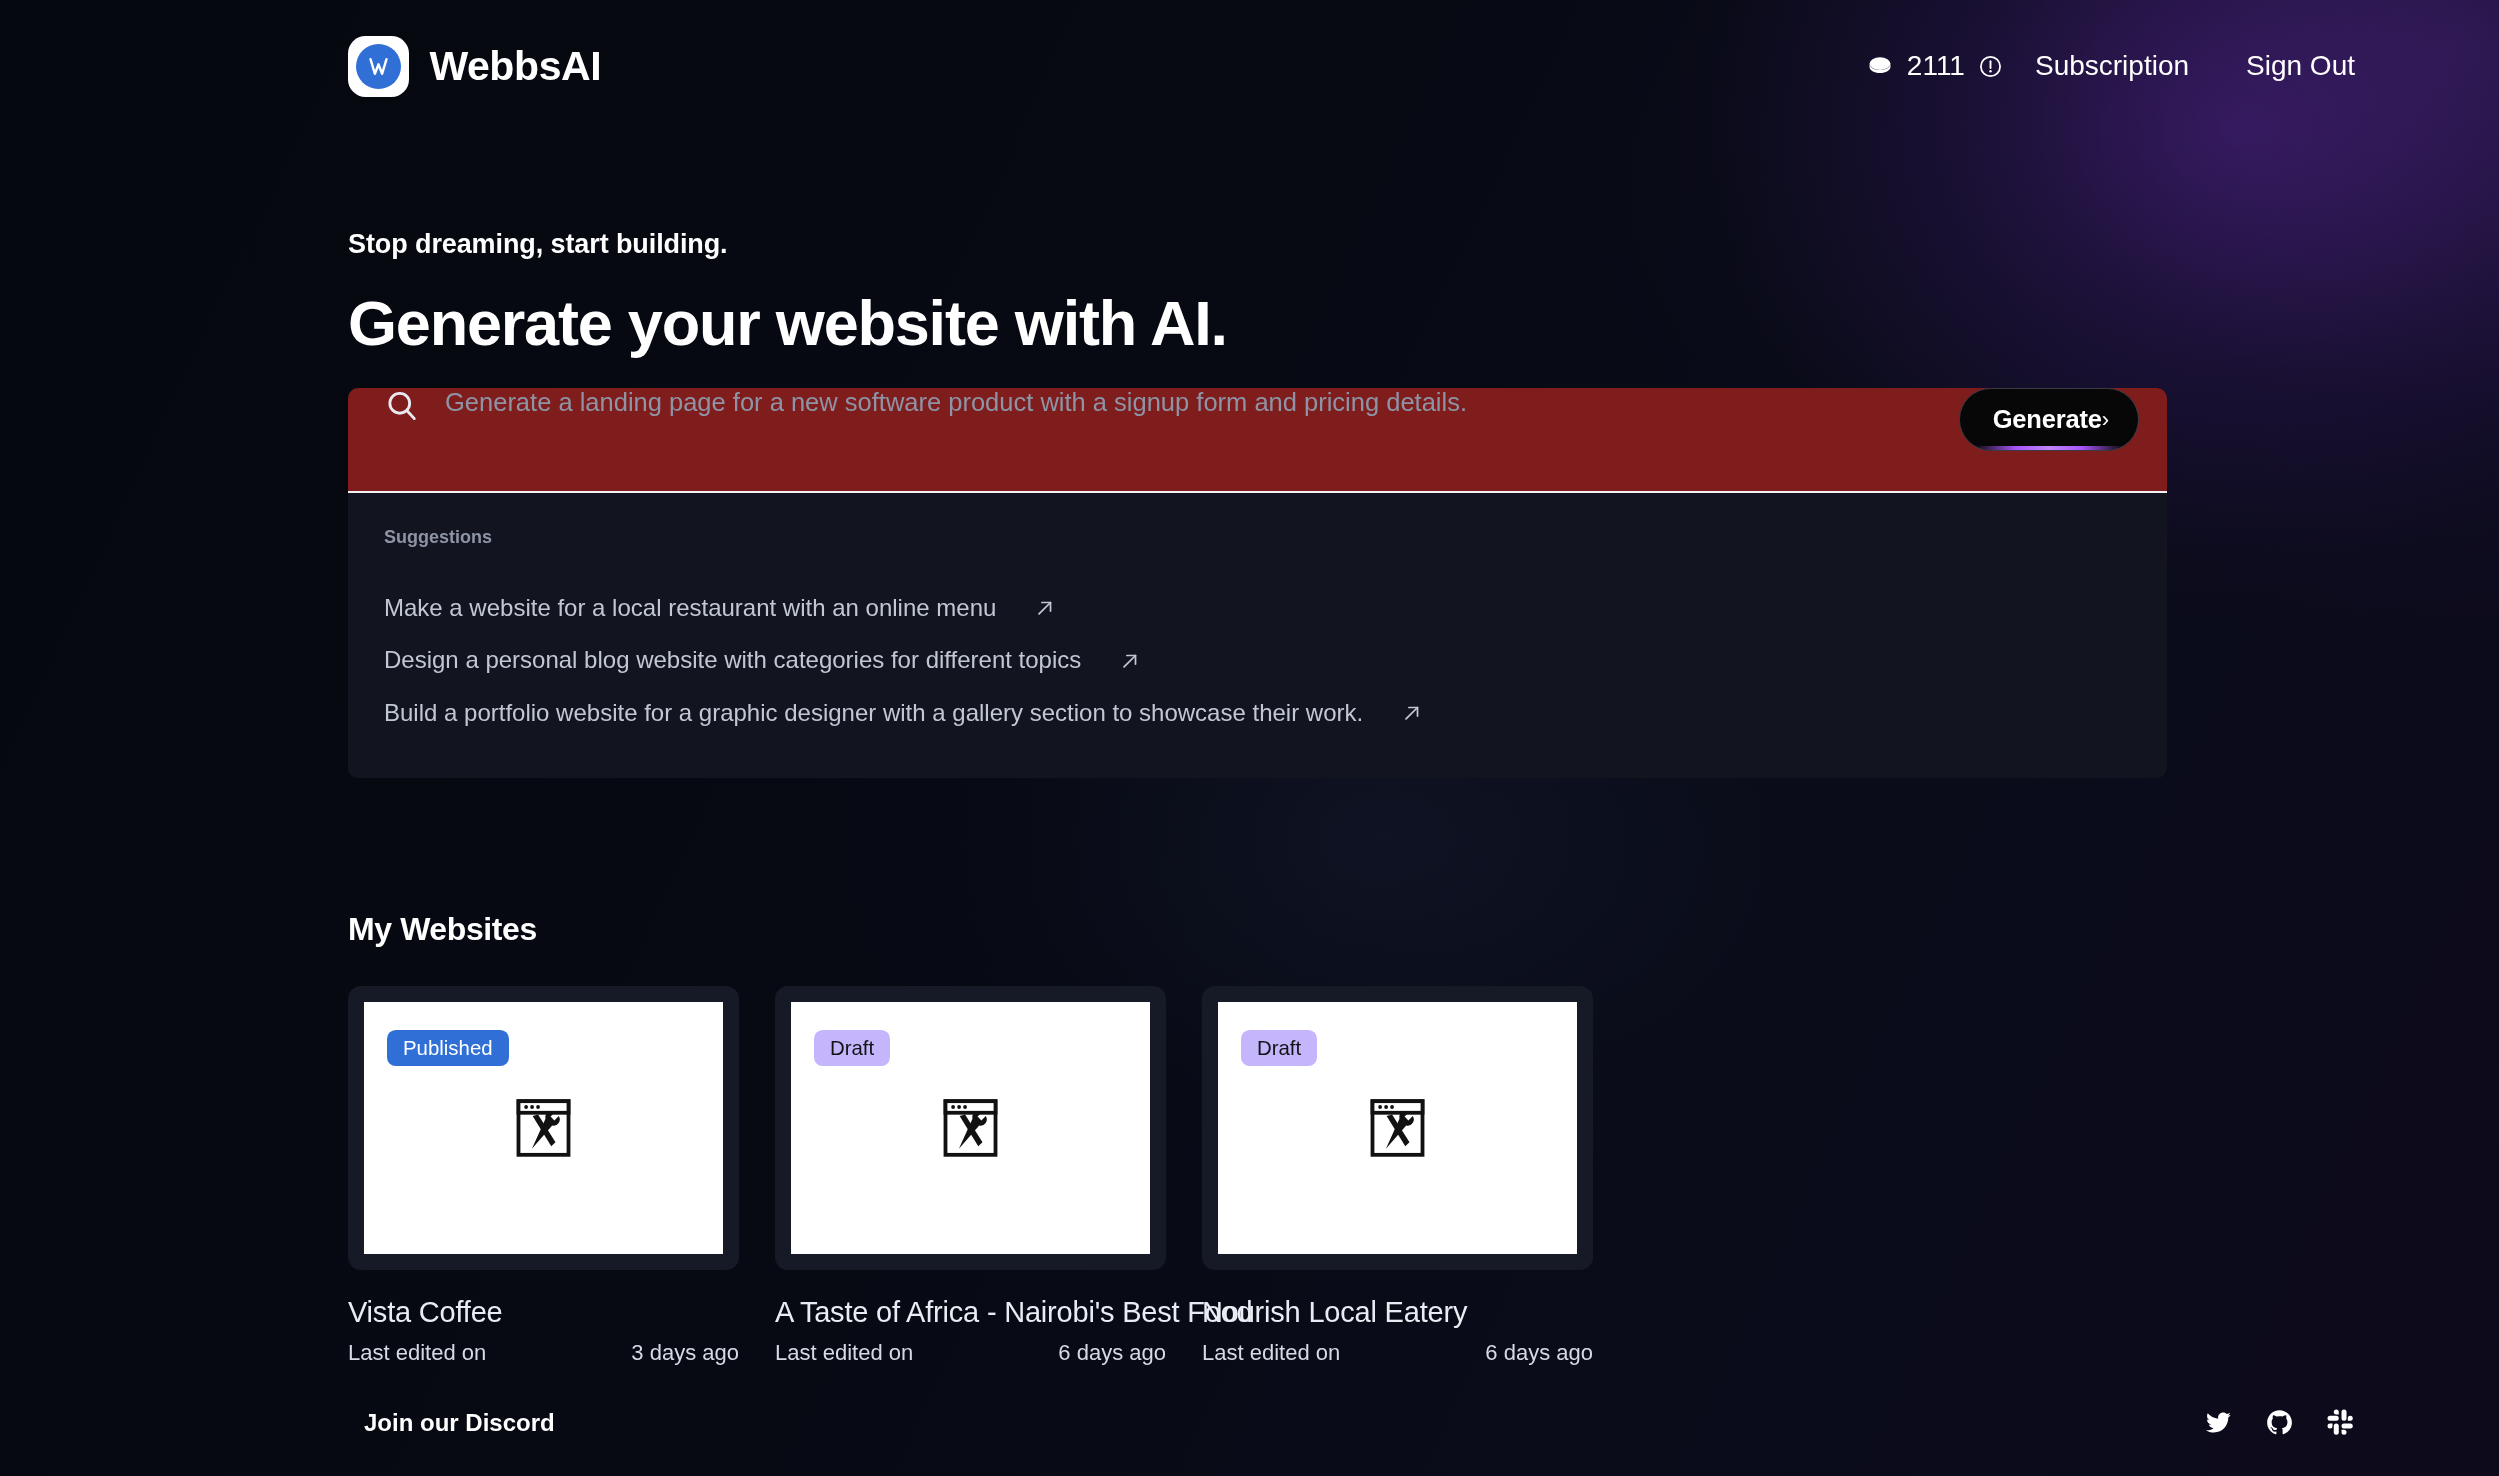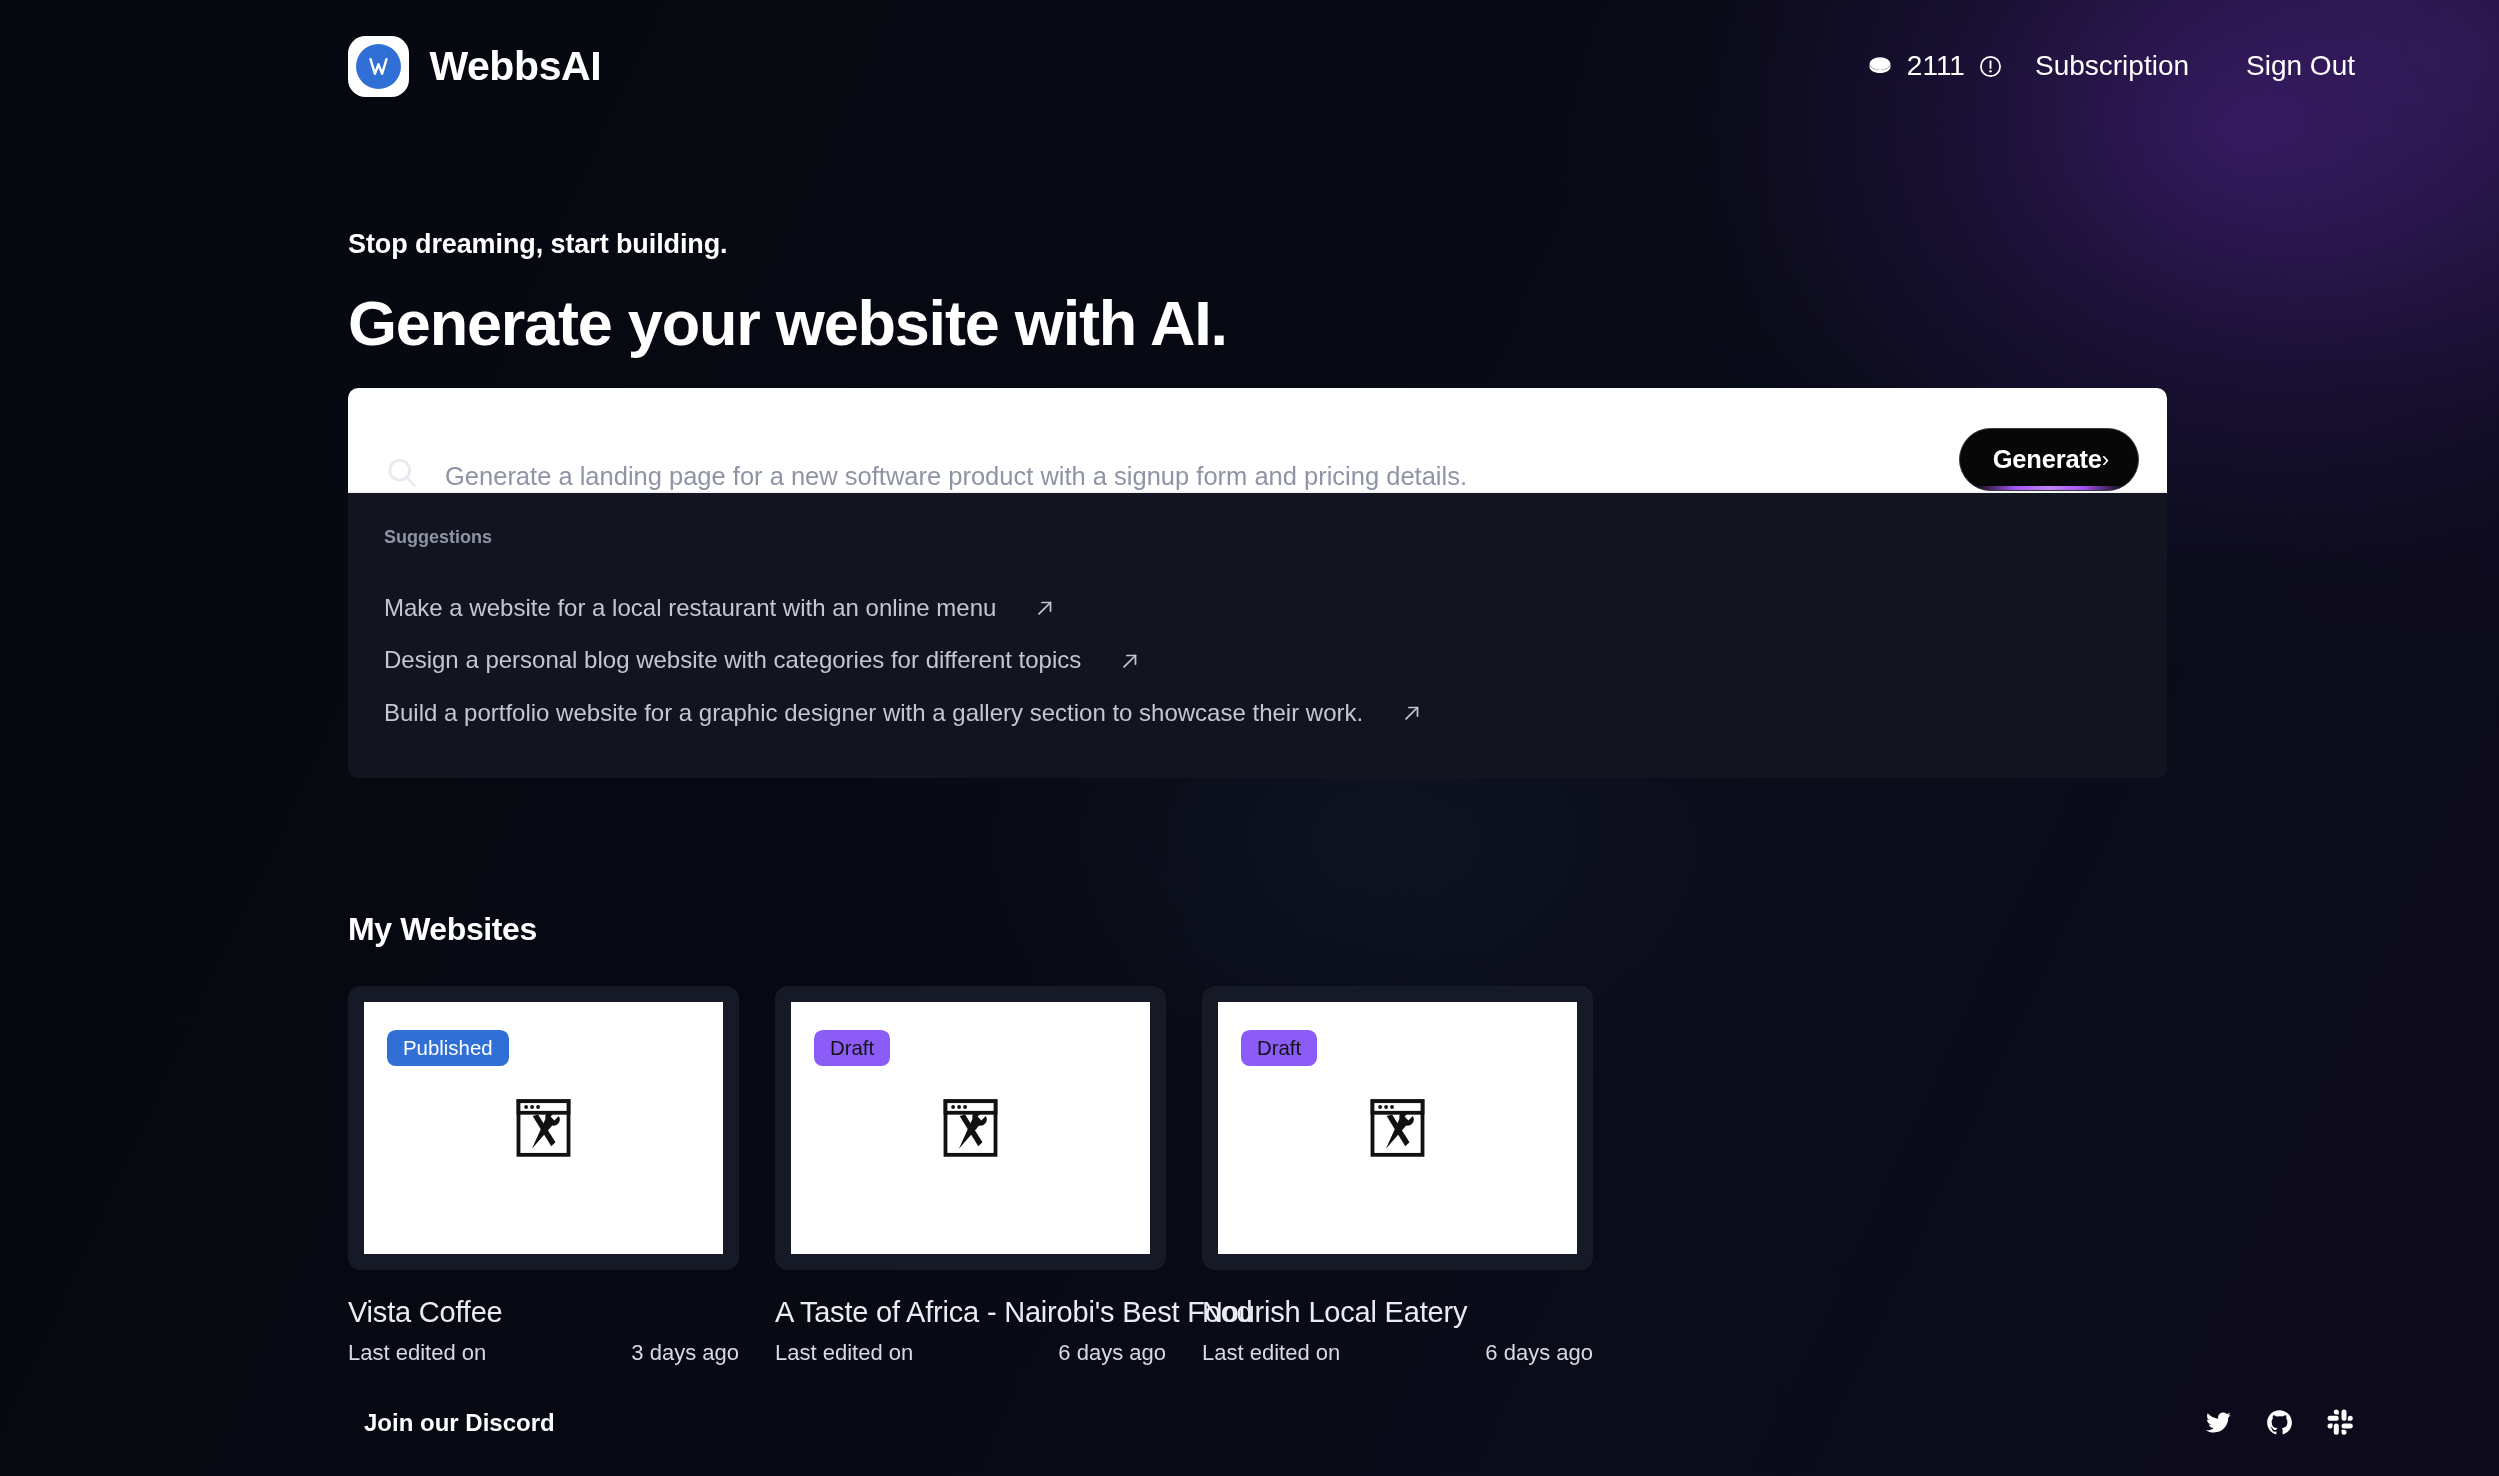--- a/index.html
+++ b/index.html
@@ -100,23 +100,23 @@
     left: 348px; top: 388px;
     width: 1819px;
     border-radius: 10.2px;
     overflow: hidden;
     background: #10131f;
   }
   .search-row {
     position: relative;
     height: 105px;
     display: flex;
-    align-items: flex-end;
+    align-items: flex-start;
     padding: 0 28px 0 36px;
-    background: #ffffff;
+    background: #7f1d1d;
     border-bottom: 2.9px solid #f2f2f4;
   }
   .search-icon { width: 36px; height: 36px; flex: none; margin-right: 25px; }
   .search-input {
     flex: 1 1 auto;
     background: transparent;
     border: none;
     outline: none;
     font-family: "Liberation Sans", sans-serif;
     font-size: 25.5px;
@@ -217,21 +217,21 @@
   .badge {
     position: absolute;
     top: 28px; left: 23px;
     padding: 6.5px 16px;
     border-radius: 8.7px;
     font-size: 20.4px;
     font-weight: 500;
     line-height: 1.15;
   }
   .badge.published { background: #2f6fd6; color: #ffffff; }
-  .badge.draft { background: #8b5cf6; color: #131313; }
+  .badge.draft { background: #c4b5fd; color: #131313; }
   .broken-icon { width: 55px; height: 58px; }
 
   .card-title {
     margin-top: 26px;
     font-size: 29px;
     color: #e9ecf3;
     line-height: 1.15;
     letter-spacing: -0.2px;
     white-space: nowrap;
   }

